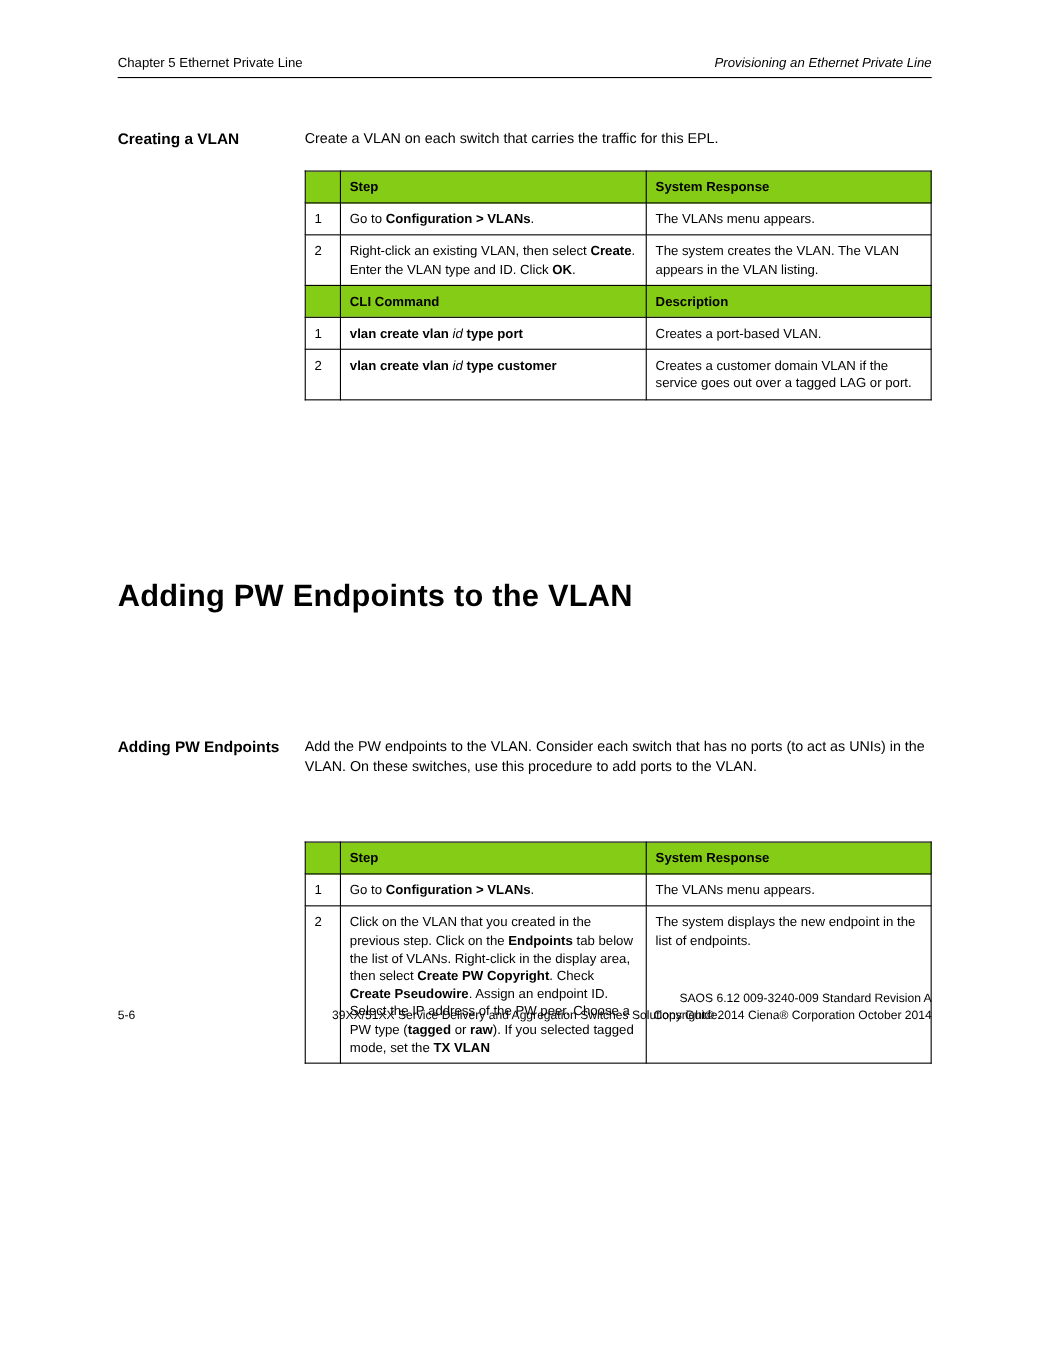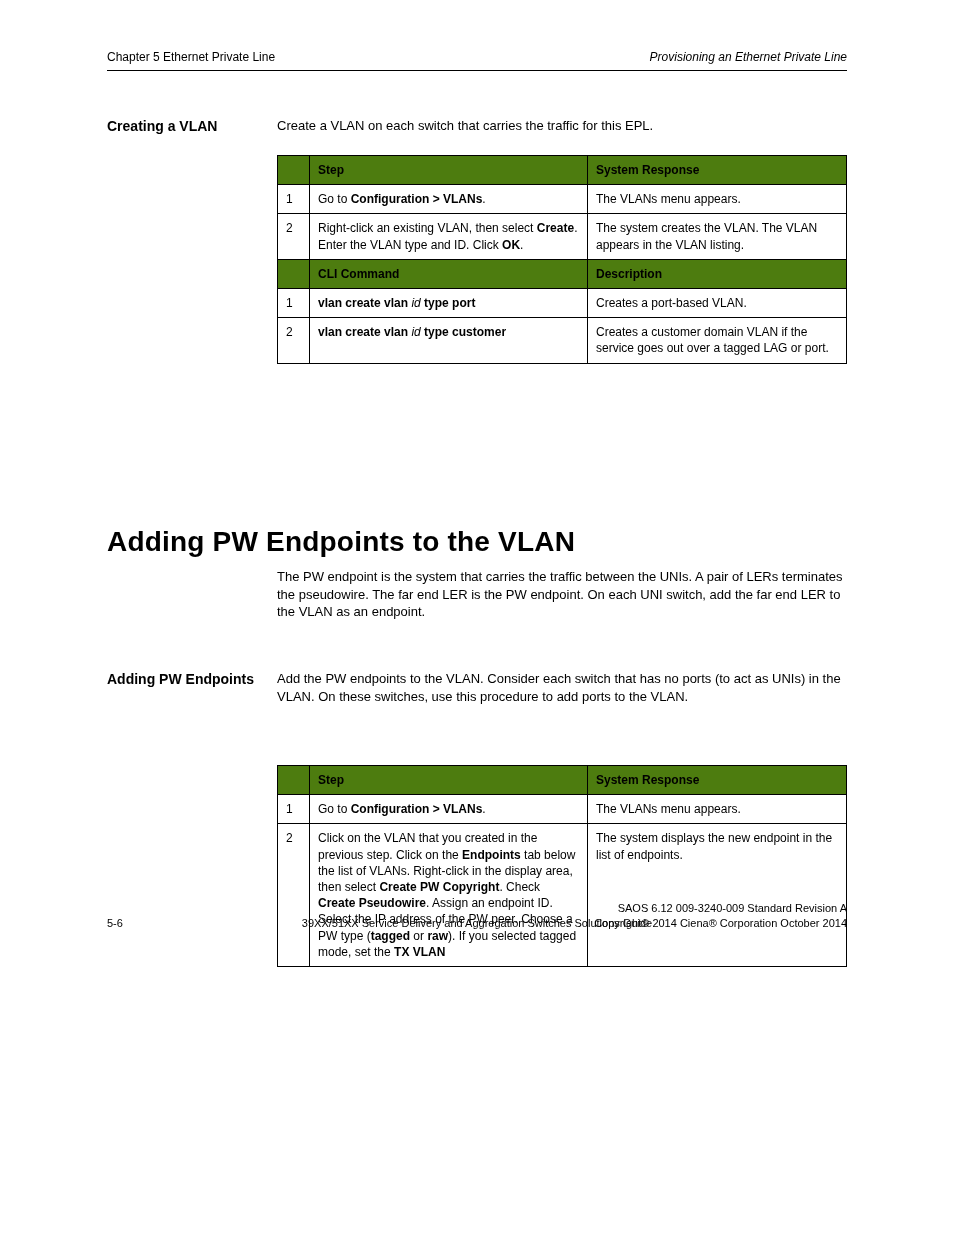--- a/index.html
+++ b/index.html
@@ -59,21 +59,21 @@
     border-collapse: collapse;
     font-size: 12px;
   }
   .tbl th, .tbl td {
     border: 1px solid #000;
     text-align: left;
     vertical-align: top;
     padding: 6px 8px;
   }
   .tbl th {
-    background: #4d7c0f;
+    background: #84cc16;
     font-weight: bold;
   }
   .tbl .col-num   { width: 32px; }
   .tbl .col-step  { width: 278px; }
   .tbl .col-resp  { width: auto; }
   .large-heading {
     position: absolute;
     left: 107px;
     font-size: 28px;
     font-weight: normal;
@@ -142,21 +142,20 @@
       </tr>
       <tr>
         <td>2</td>
         <td><b>vlan create vlan</b> <i>id</i> <b>type customer</b></td>
         <td>Creates a customer domain VLAN if the service goes out over a tagged LAG or port.</td>
       </tr>
     </tbody>
   </table>
 
   <div class="large-heading" style="top:523px;font-weight:bold;">Adding PW Endpoints to the VLAN</div>
-  <div class="body-para" style="top:568px;">The PW endpoint is the system that carries the traffic between the UNIs. A pair of LERs terminates the pseudowire. The far end LER is the PW endpoint. On each UNI switch, add the far end LER to the VLAN as an endpoint.</div>
 
   <div class="section-label" style="top:670px;">Adding PW Endpoints</div>
   <div class="section-intro" style="top:670px;">Add the PW endpoints to the VLAN. Consider each switch that has no ports (to act as UNIs) in the VLAN. On these switches, use this procedure to add ports to the VLAN.</div>
 
   <table class="tbl" style="top:765px;">
     <colgroup>
         <col class="col-num">
         <col class="col-step">
         <col class="col-resp">
       </colgroup>

